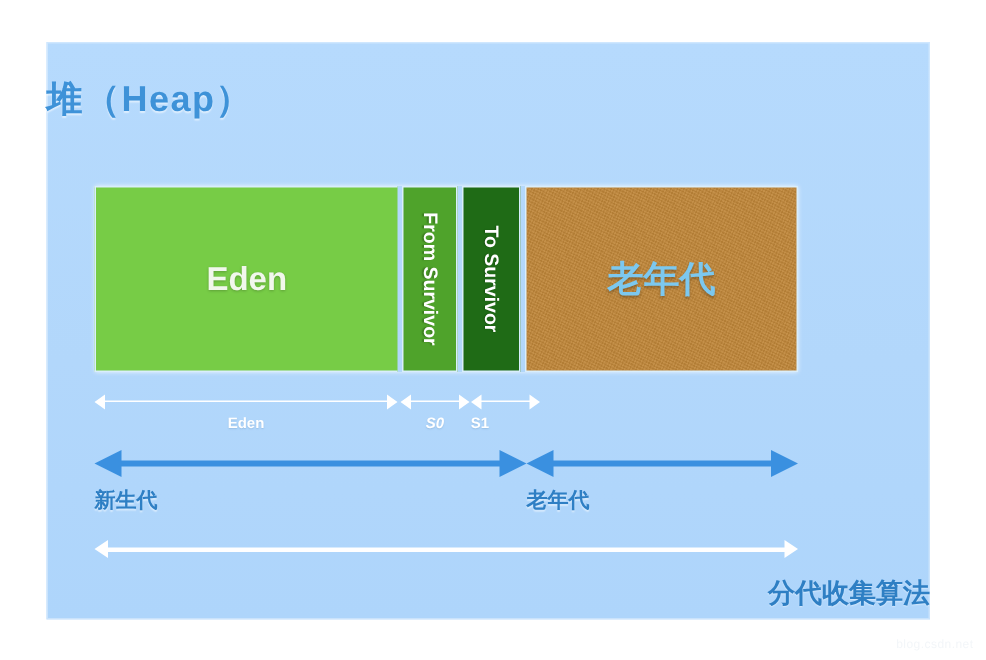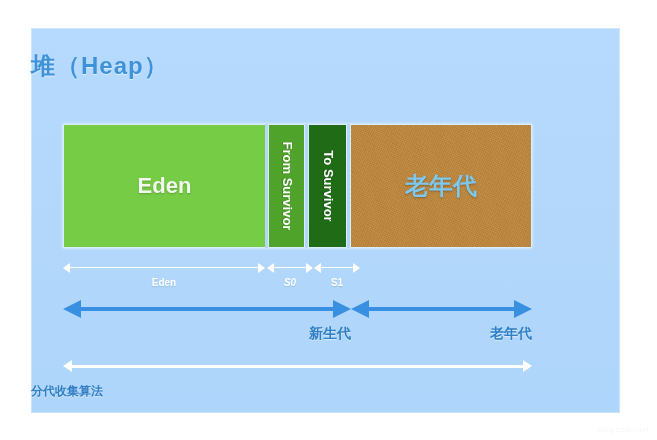--- a/index.html
+++ b/index.html
@@ -169,21 +169,21 @@
     width: 0;
     height: 0;
     border-top: 9px solid transparent;
     border-bottom: 9px solid transparent;
   }
   .arrow-blue .head.left  { left: 0;  border-right: 18px solid #3a90e0; }
   .arrow-blue .head.right { right: 0; border-left: 18px solid #3a90e0; }
 
   .gen-label {
     position: absolute;
-    text-align: right;
+    text-align: left;
     font-size: 14px;
     font-weight: bold;
     color: #2e7fc4;
     white-space: nowrap;
     text-shadow: 0 1px 1px rgba(255,255,255,0.5);
   }
 
   
   #arrow-full {
     position: absolute;
@@ -210,22 +210,22 @@
     border-bottom: 6.5px solid transparent;
   }
   #arrow-full .head.left  { left: 0;  border-right: 9px solid #ffffff; }
   #arrow-full .head.right { right: 0; border-left: 9px solid #ffffff; }
 
   #algo-label {
     position: absolute;
     left: 0;
     top: 355px;
     width: 589px;
-    text-align: left;
-    font-size: 12px;
+    text-align: right;
+    font-size: 18px;
     font-weight: bold;
     color: #2e7fc4;
     white-space: nowrap;
     text-shadow: 0 1px 1px rgba(255,255,255,0.5);
   }
 
   
   #watermark {
     position: absolute;
     right: 8px;
@@ -275,21 +275,21 @@
     <span class="shaft"></span>
     <span class="head right"></span>
   </div>
   <div class="measure-label-white" style="left:236px; top:249px; width:46px;font-style:italic;">S0</div>
 
   <div class="arrow-white" id="arrow-s1" style="left:283px; top:234px; width:46px;">
     <span class="head left"></span>
     <span class="shaft"></span>
     <span class="head right"></span>
   </div>
-  <div class="measure-label-white" style="left:283px; top:249px; width:46px;">S1</div>
+  <div class="measure-label-white" style="left:266px; top:249px; width:46px;">S1</div>
 
   <div class="arrow-blue" id="arrow-young" style="left:32px; top:272px; width:288px;">
     <span class="head left"></span>
     <span class="shaft"></span>
     <span class="head right"></span>
   </div>
   <div class="gen-label" style="left:32px; top:297px; width:288px;">新生代</div>
 
   <div class="arrow-blue" id="arrow-old" style="left:320px; top:272px; width:181px;">
     <span class="head left"></span>

